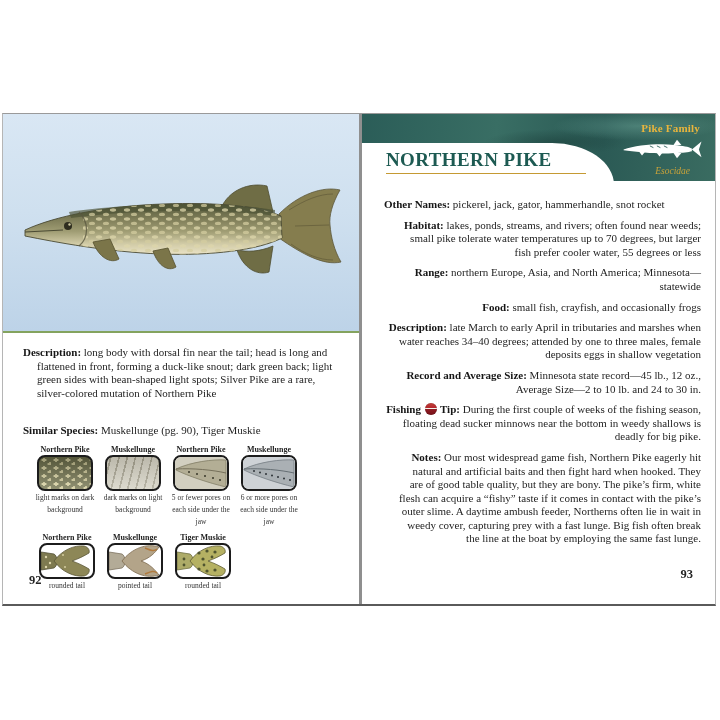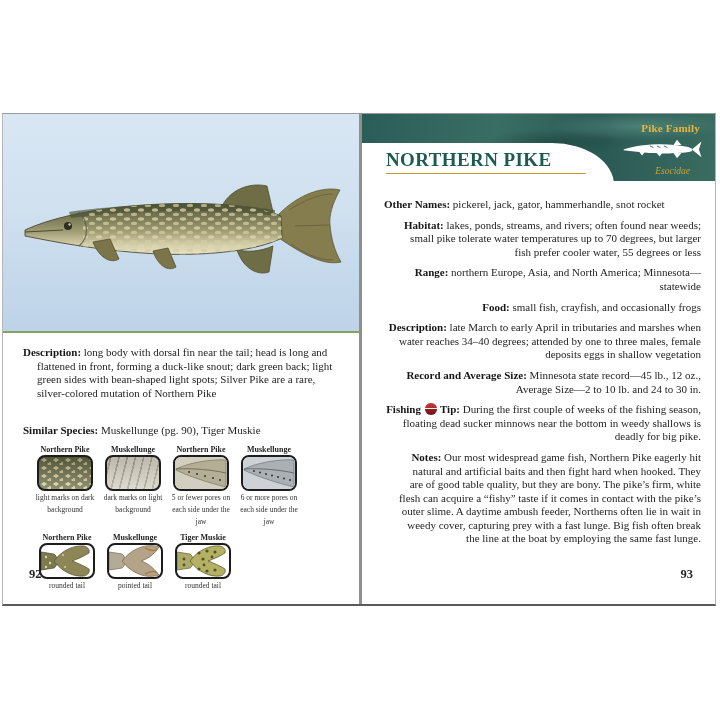--- a/index.html
+++ b/index.html
@@ -41,21 +41,21 @@
       radial-gradient(4px 2.5px at 11px 7px, #d2cb9d 60%, transparent 70%);
     background-size:100% 100%, 12px 8px, 12px 8px;
   }
   .mu-scales{
     background-color:#cdcabe;
     background-image:
       linear-gradient(180deg, rgba(90,85,65,0.15), rgba(255,255,245,0.3)),
       repeating-linear-gradient(104deg, rgba(95,90,70,0) 0 3px, rgba(95,90,70,0.45) 3px 4.5px, rgba(95,90,70,0) 4.5px 8px);
   }
   .pg-num{position:absolute;font-weight:bold;font-size:12.5px;}
-  .pg-num.l{left:26px;bottom:22px;}
+  .pg-num.l{left:26px;bottom:16px;}
   .pg-num.r{right:22px;bottom:22px;margin-left:44px;}
 
   
   .banner{
     height:67px;position:relative;
     background:
       radial-gradient(130px 22px at 78% 18%, rgba(130,190,175,0.35), transparent 65%),
       radial-gradient(170px 28px at 28% 72%, rgba(95,155,142,0.32), transparent 65%),
       radial-gradient(110px 20px at 55% 42%, rgba(25,60,56,0.55), transparent 65%),
       linear-gradient(95deg,#2b5d58 0%,#396e64 38%,#2b5a55 68%,#3a6c61 100%);

